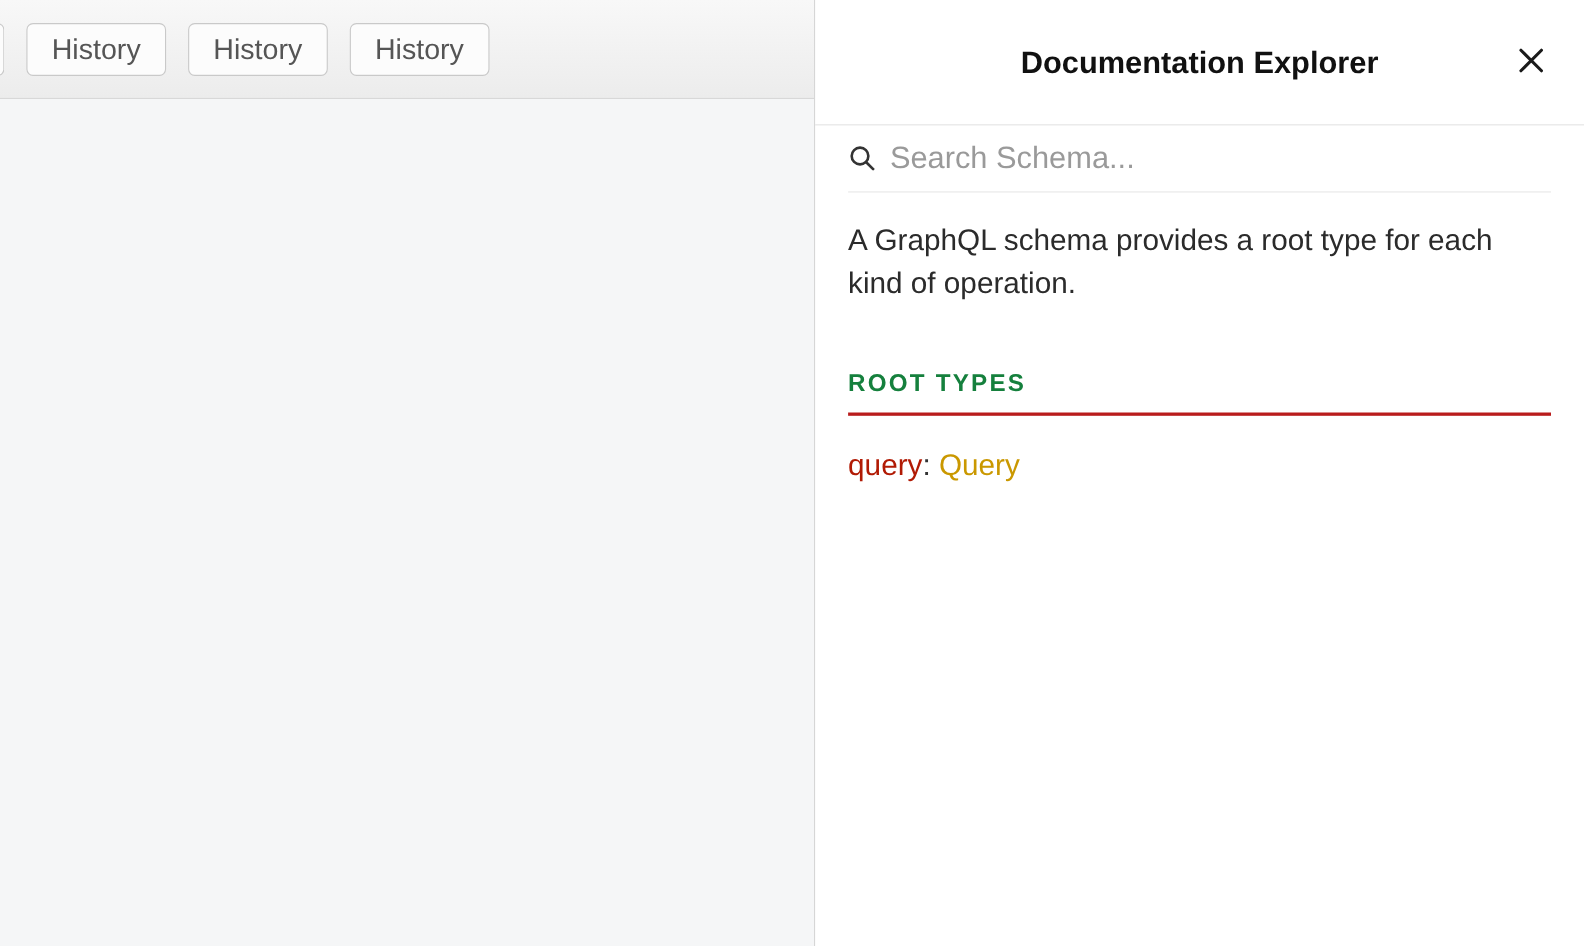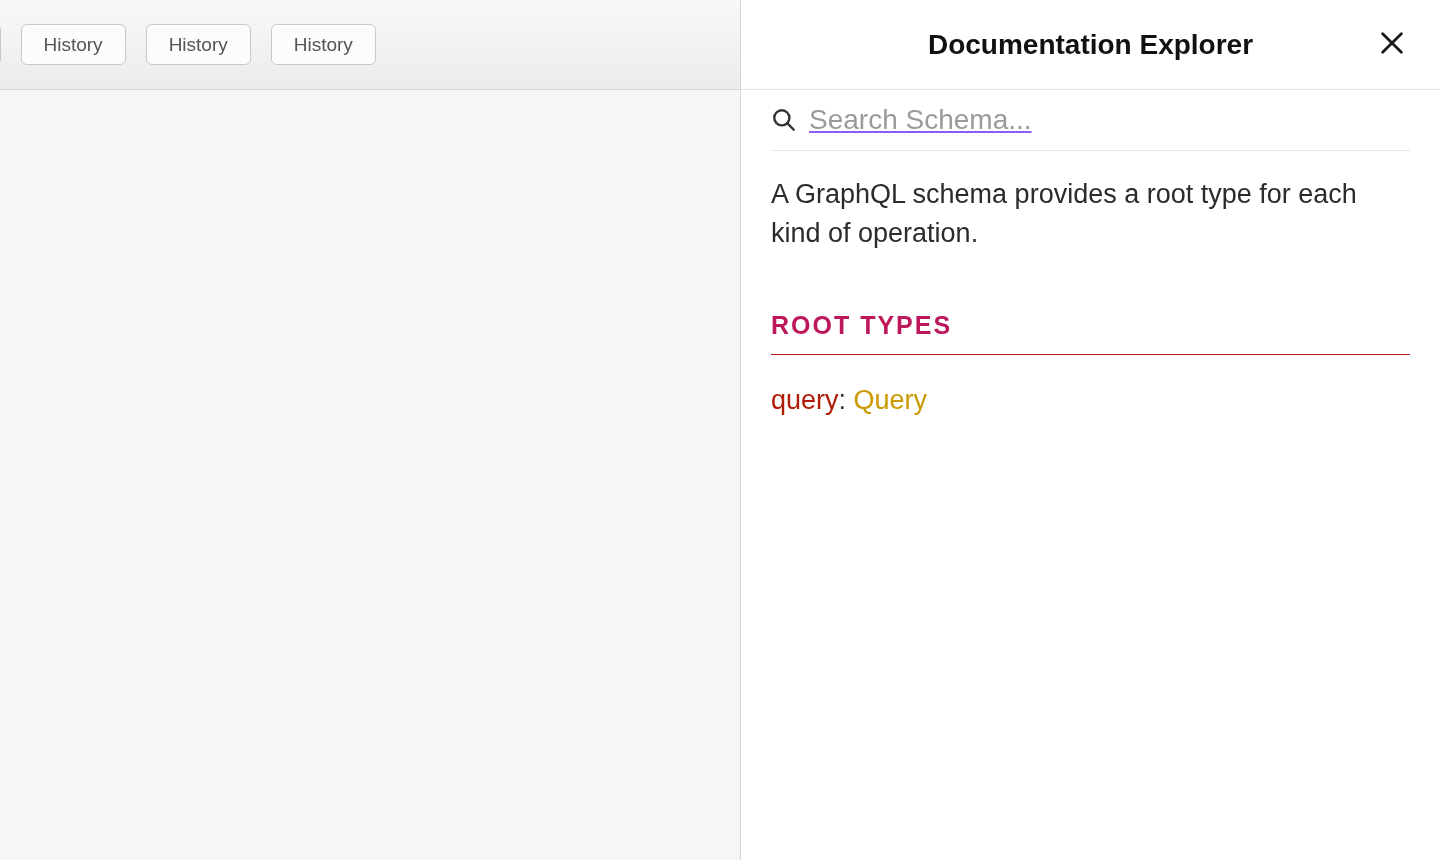--- a/index.html
+++ b/index.html
@@ -29,21 +29,21 @@
     display: flex;
     align-items: center;
     padding-left: 0;
     gap: 20px;
   }
   .toolbar-btn {
     background: #fcfcfc;
     border: 1px solid #c9c9c9;
     border-radius: 6px;
     padding: 10px 22px;
-    font-size: 19px;
+    font-size: 26px;
     color: #555;
     cursor: pointer;
     line-height: 1;
     text-align: right;
   }
   .toolbar-btn.partial {
     border-left: none;
     border-top-left-radius: 0;
     border-bottom-left-radius: 0;
     padding-left: 0;
@@ -56,21 +56,21 @@
   }
   .right-pane {
     flex: 0 0 700px;
     height: 100%;
     background: #fff;
     border-left: 1px solid #d6d6d6;
     display: flex;
     flex-direction: column;
   }
   .doc-header {
-    height: 90px;
+    height: 114px;
     display: flex;
     align-items: center;
     justify-content: center;
     position: relative;
     border-bottom: 1px solid #e3e3e3;
   }
   .doc-title {
     font-size: 28px;
     font-weight: 700;
     color: #111;
@@ -104,36 +104,35 @@
     display: inline-flex;
   }
   .search-row svg { width: 26px; height: 26px; }
   .search-input {
     flex: 1;
     border: none;
     outline: none;
     font-size: 28px;
     color: #8b5cf6;
     background: transparent;
-    text-decoration: underline;
   }
   .search-input::placeholder { color: #9a9a9a; }
   .description {
     padding: 24px 30px 8px 30px;
     font-size: 27px;
     color: #2b2b2b;
     line-height: 1.45;
   }
   .section-heading {
     padding: 50px 30px 14px 30px;
-    font-size: 25px;
+    font-size: 22px;
     font-weight: 700;
     letter-spacing: 2px;
-    color: #be185d;
-    border-bottom: 1px solid #b91c1c;
+    color: #15803d;
+    border-bottom: 3px solid #b91c1c;
     margin: 0 30px;
     padding-left: 0;
     padding-right: 0;
   }
   .root-types {
     padding: 28px 30px;
     display: flex;
     flex-direction: column;
     gap: 28px;
   }

